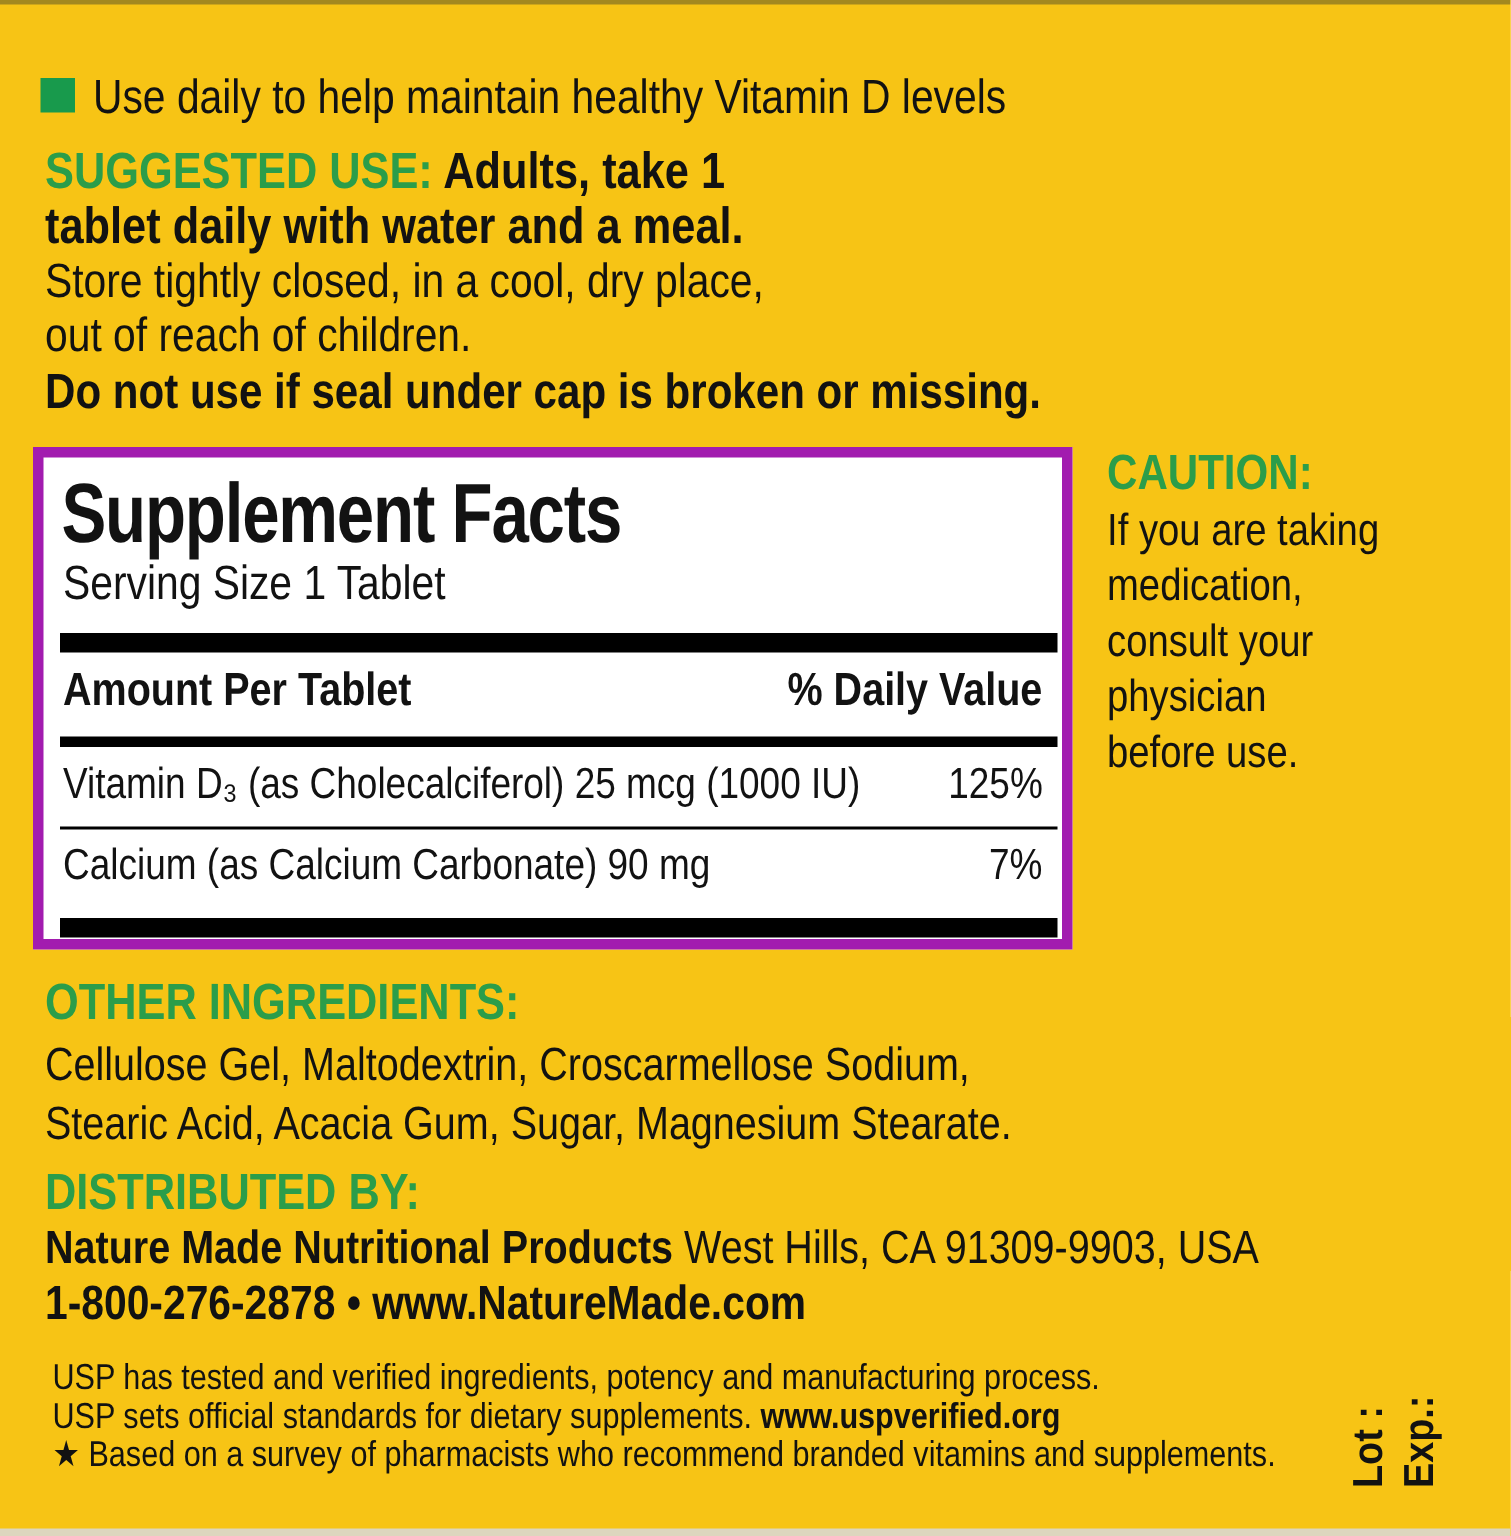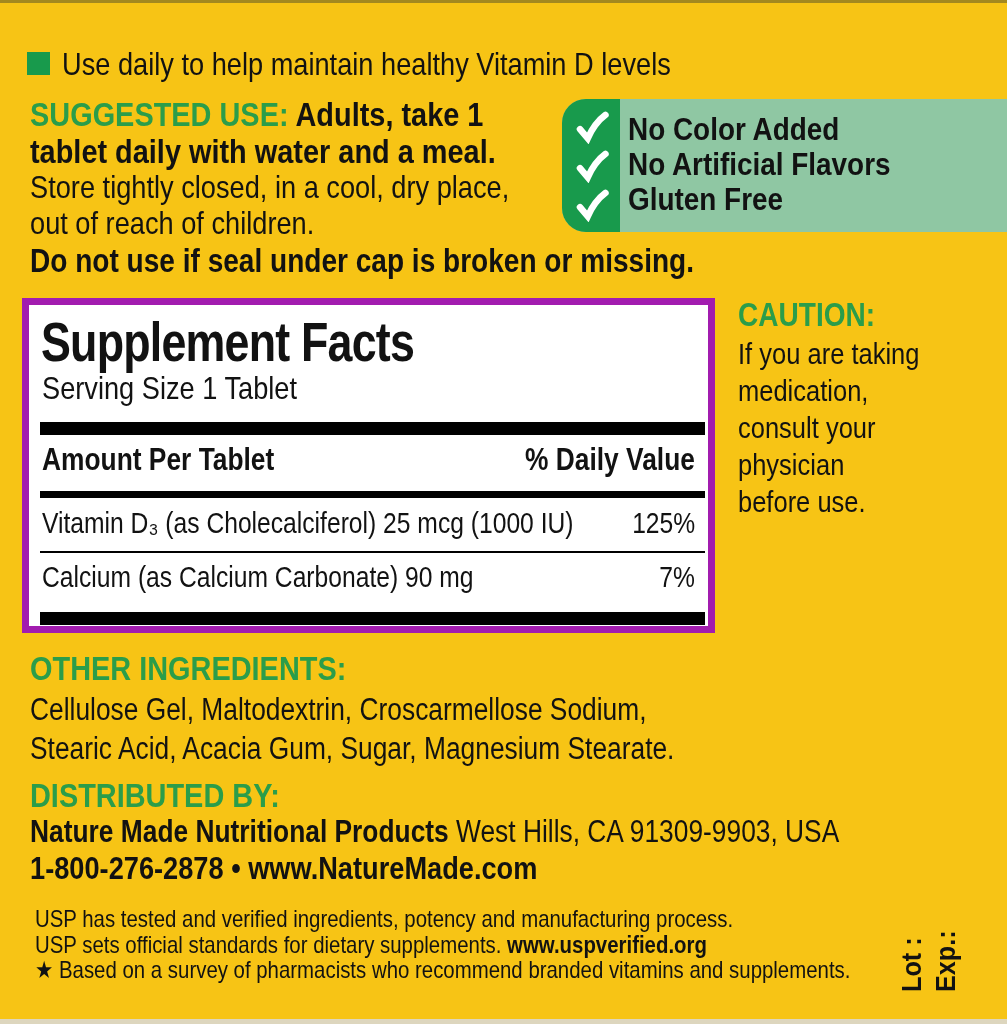--- a/index.html
+++ b/index.html
@@ -75,36 +75,20 @@
   <div class="abs headline cx">Use daily to help maintain healthy Vitamin D levels</div>
 
   <div class="abs sug-l1 cx">
     <span class="b green">SUGGESTED USE: </span><span class="b">Adults, take 1</span>
   </div>
   <div class="abs sug-l2 cx b">tablet daily with water and a meal.</div>
   <div class="abs sug-l3 cx">Store tightly closed, in a cool, dry place,</div>
   <div class="abs sug-l4 cx">out of reach of children.</div>
   <div class="abs sug-warn cx b">Do not use if seal under cap is broken or missing.</div>
 
-  <div class="abs claims">
-    <div class="claims-dark">
-      <svg class="claim-check" style="top:11px;" viewBox="0 0 24 24">
-          <path d="M3.5 13.5 L9 20 Q14 9 21.5 3.5" stroke="#fff" stroke-width="4.6" fill="none" stroke-linecap="round"></path>
-        </svg>
-      <svg class="claim-check" style="top:50px;" viewBox="0 0 24 24">
-          <path d="M3.5 13.5 L9 20 Q14 9 21.5 3.5" stroke="#fff" stroke-width="4.6" fill="none" stroke-linecap="round"></path>
-        </svg>
-      <svg class="claim-check" style="top:89px;" viewBox="0 0 24 24">
-          <path d="M3.5 13.5 L9 20 Q14 9 21.5 3.5" stroke="#fff" stroke-width="4.6" fill="none" stroke-linecap="round"></path>
-        </svg>
-    </div>
-    <span class="claim-label" style="top:13px;">No Color Added</span>
-    <span class="claim-label" style="top:48px;">No Artificial Flavors</span>
-    <span class="claim-label" style="top:83px;">Gluten Free</span>
-  </div>
 
   <div class="abs facts">
     <div class="abs facts-title">Supplement Facts</div>
     <div class="abs facts-serving cx">Serving Size 1 Tablet</div>
     <div class="abs bar bar1"></div>
     <div class="abs hdr-left cx b">Amount Per Tablet</div>
     <div class="abs hdr-right cxr b">% Daily Value</div>
     <div class="abs bar bar2"></div>
     <div class="abs row1-left cx">Vitamin D₃ (as Cholecalciferol) 25 mcg (1000 IU)</div>
     <div class="abs row1-right cxr">125%</div>

